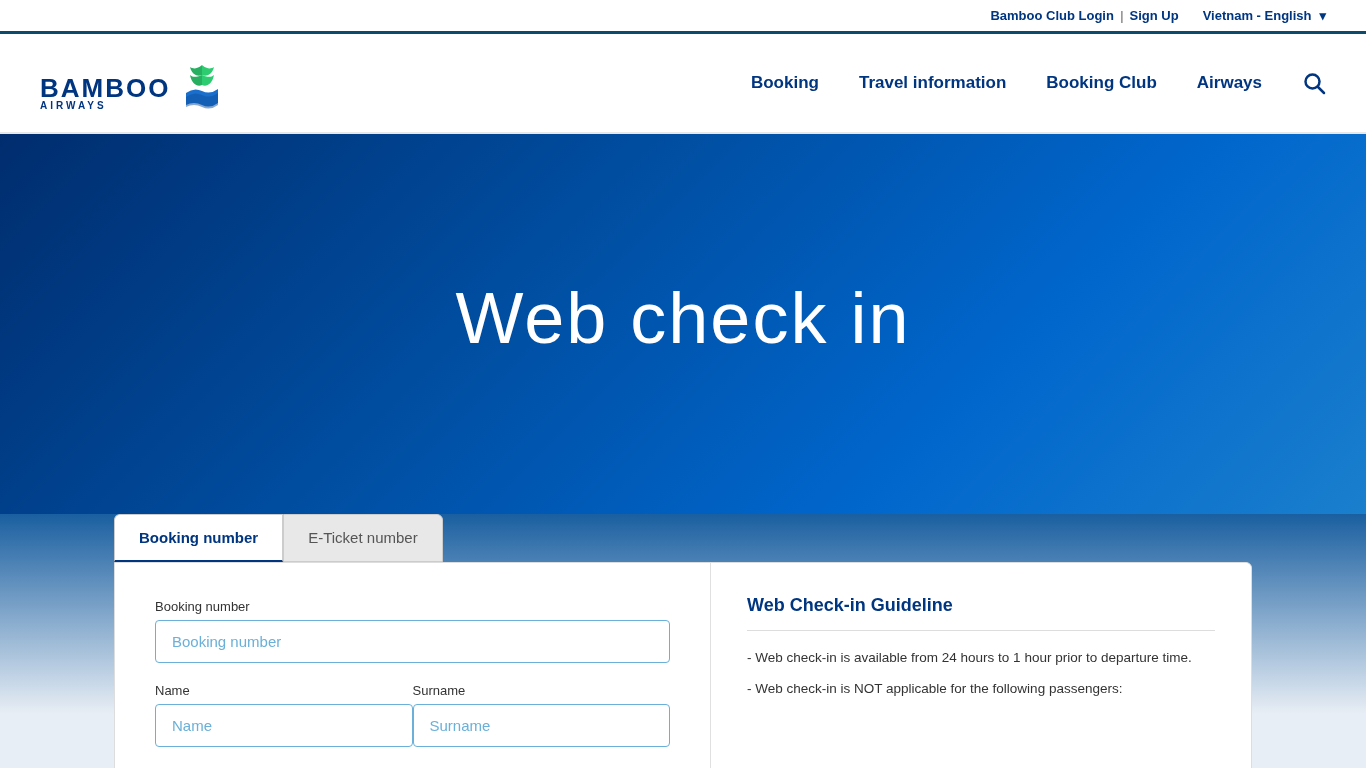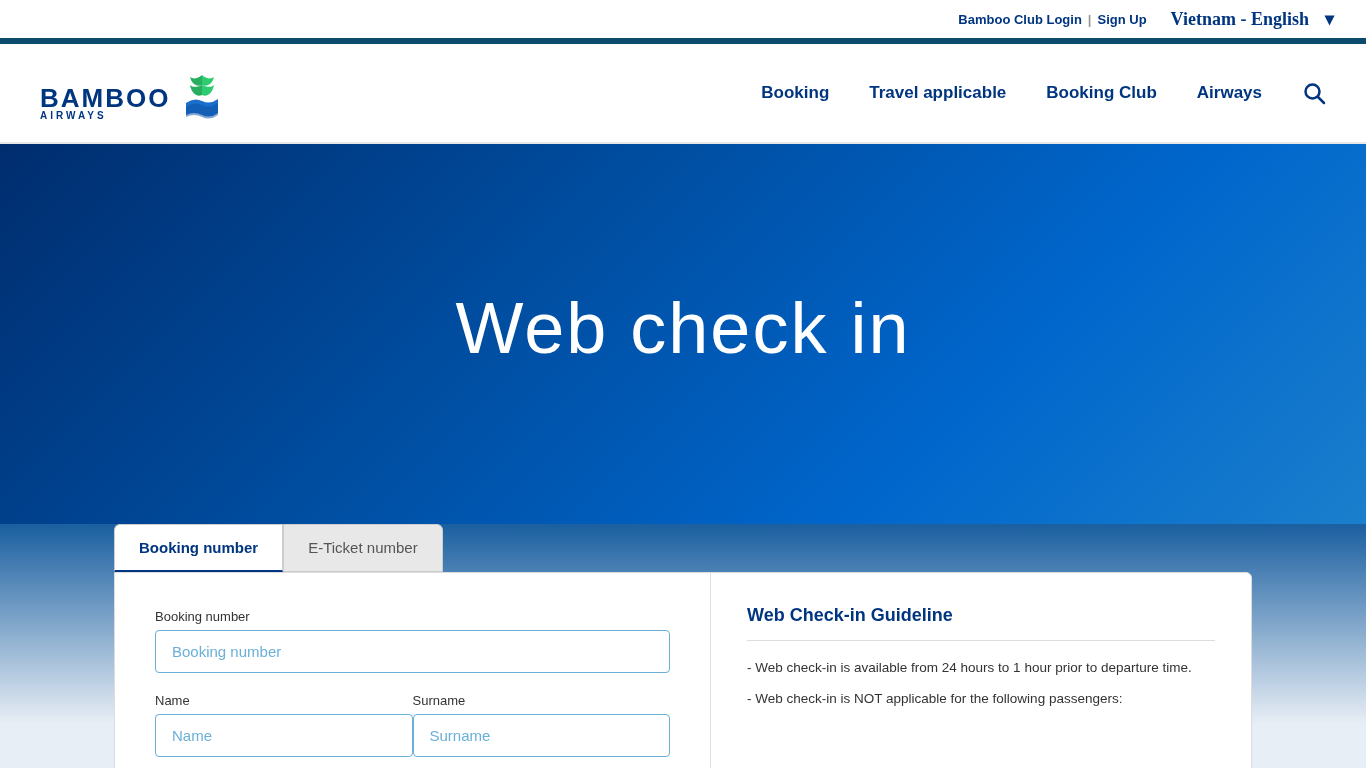--- a/index.html
+++ b/index.html
@@ -3,44 +3,43 @@
   <meta charset="utf-8">
   <style>
     * { margin: 0; padding: 0; box-sizing: border-box; }
     body { font-family: Arial, sans-serif; width: 1366px; overflow-x: hidden; }
 
     
     .top-bar {
       display: flex;
       justify-content: flex-end;
       align-items: center;
-      padding: 8px 32px;
-      background: #fff;
-      border-bottom: 6px solid #0c4a6e;
+      padding: 8px 40px;
+      background: #fff;
+      border-bottom: 3px solid #0c4a6e;
       font-size: 13px;
       color: #003580;
     }
     .top-bar-links {
       display: flex;
       align-items: center;
       gap: 6px;
       font-weight: bold;
     }
     .top-bar-links span { color: #003580; }
     .top-bar-links .separator { color: #999; }
     .language-selector {
       margin-left: 24px;
       display: flex;
       align-items: center;
-      gap: 16px;
-      font-size: 18px;
+      gap: 8px;
+      font-size: 13px;
       color: #003580;
       font-weight: bold;
       cursor: pointer;
-      font-family: Liberation Serif, serif;
     }
 
     
     .header {
       display: flex;
       align-items: center;
       justify-content: space-between;
       padding: 0 40px;
       height: 100px;
       background: #fff;
@@ -250,21 +249,21 @@
       <path d="M26 18 C26 18 34 22 38 18 C36 28 30 30 26 28 Z" fill="#2ecc71"></path>
       <path d="M26 18 C26 18 18 22 14 18 C16 28 22 30 26 28 Z" fill="#27ae60"></path>
 
       <path d="M10 36 Q18 30 26 34 Q34 38 42 32 L42 46 Q34 52 26 48 Q18 44 10 48 Z" fill="#1a6fcc"></path>
       <path d="M10 40 Q18 34 26 38 Q34 42 42 36 L42 48 Q34 54 26 50 Q18 46 10 50 Z" fill="#0e4fa0" opacity="0.5"></path>
     </svg>
   </div>
 
   <nav class="nav">
     <a class="nav-item">Booking</a>
-    <a class="nav-item">Travel applicable</a>
+    <a class="nav-item">Travel information</a>
     <a class="nav-item">Booking Club</a>
     <a class="nav-item">Airways</a>
     <div class="search-icon-btn">
       <svg width="24" height="24" viewBox="0 0 24 24" fill="none" stroke="#003580" stroke-width="2.5" stroke-linecap="round">
         <circle cx="10.5" cy="10.5" r="7"></circle>
         <line x1="16" y1="16" x2="22" y2="22"></line>
       </svg>
     </div>
   </nav>
 </header>

